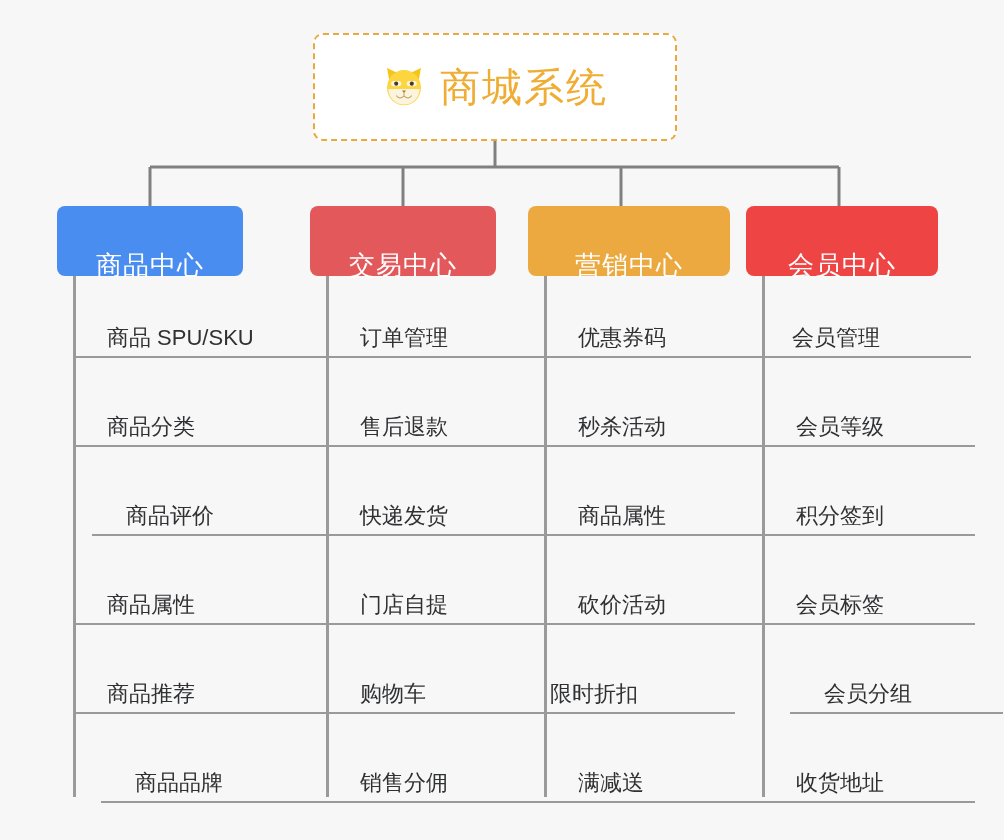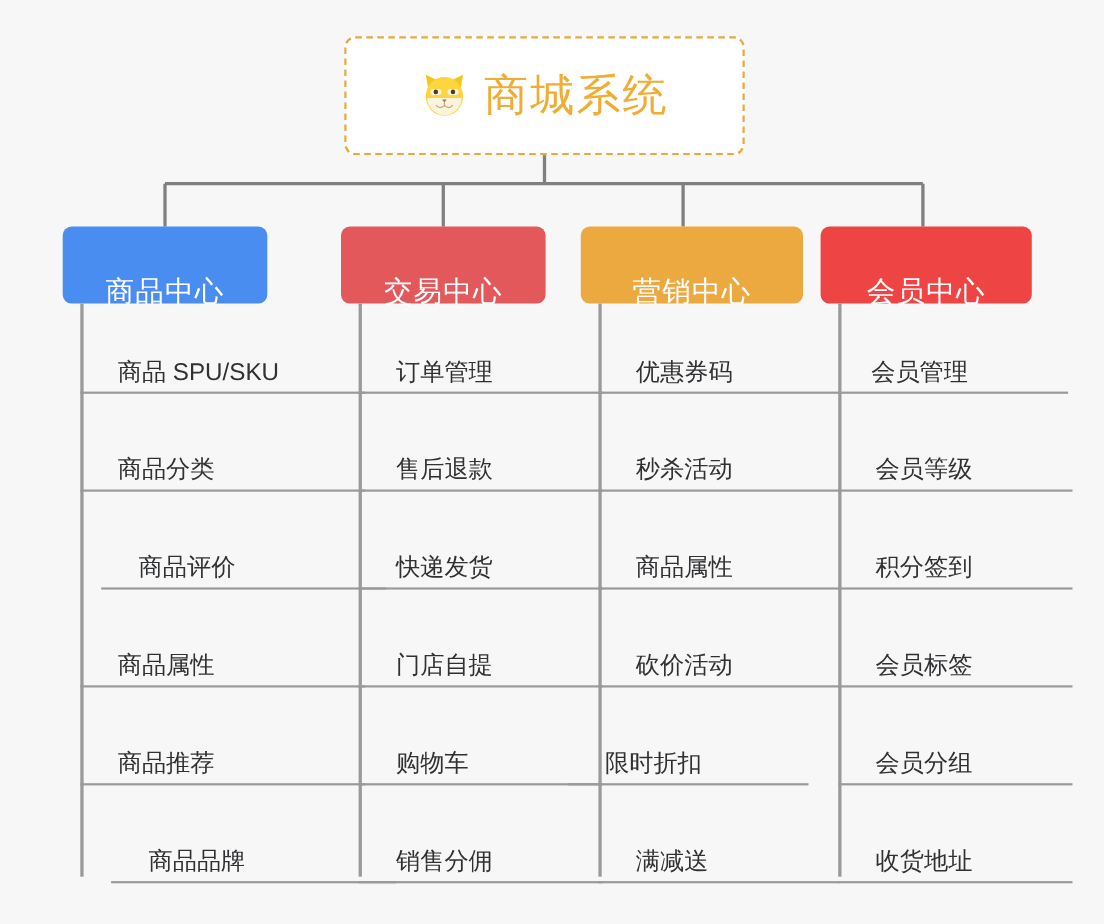--- a/index.html
+++ b/index.html
@@ -219,19 +219,19 @@
     </div>
     <div class="leaf" style="left: 762px; top: 403px;">
       <span class="leaf-label" style="min-width: 171px;">会员等级</span>
     </div>
     <div class="leaf" style="left: 762px; top: 492px;">
       <span class="leaf-label" style="min-width: 171px;">积分签到</span>
     </div>
     <div class="leaf" style="left: 762px; top: 581px;">
       <span class="leaf-label" style="min-width: 171px;">会员标签</span>
     </div>
-    <div class="leaf" style="left: 762px; top: 670px;">
+    <div class="leaf" style="left: 762px; top: 670px; padding-left: 28px;">
       <span class="leaf-label" style="min-width: 171px;">会员分组</span>
     </div>
     <div class="leaf" style="left: 762px; top: 759px;">
       <span class="leaf-label" style="min-width: 171px;">收货地址</span>
     </div>
   </div>
 
 </body></html>

